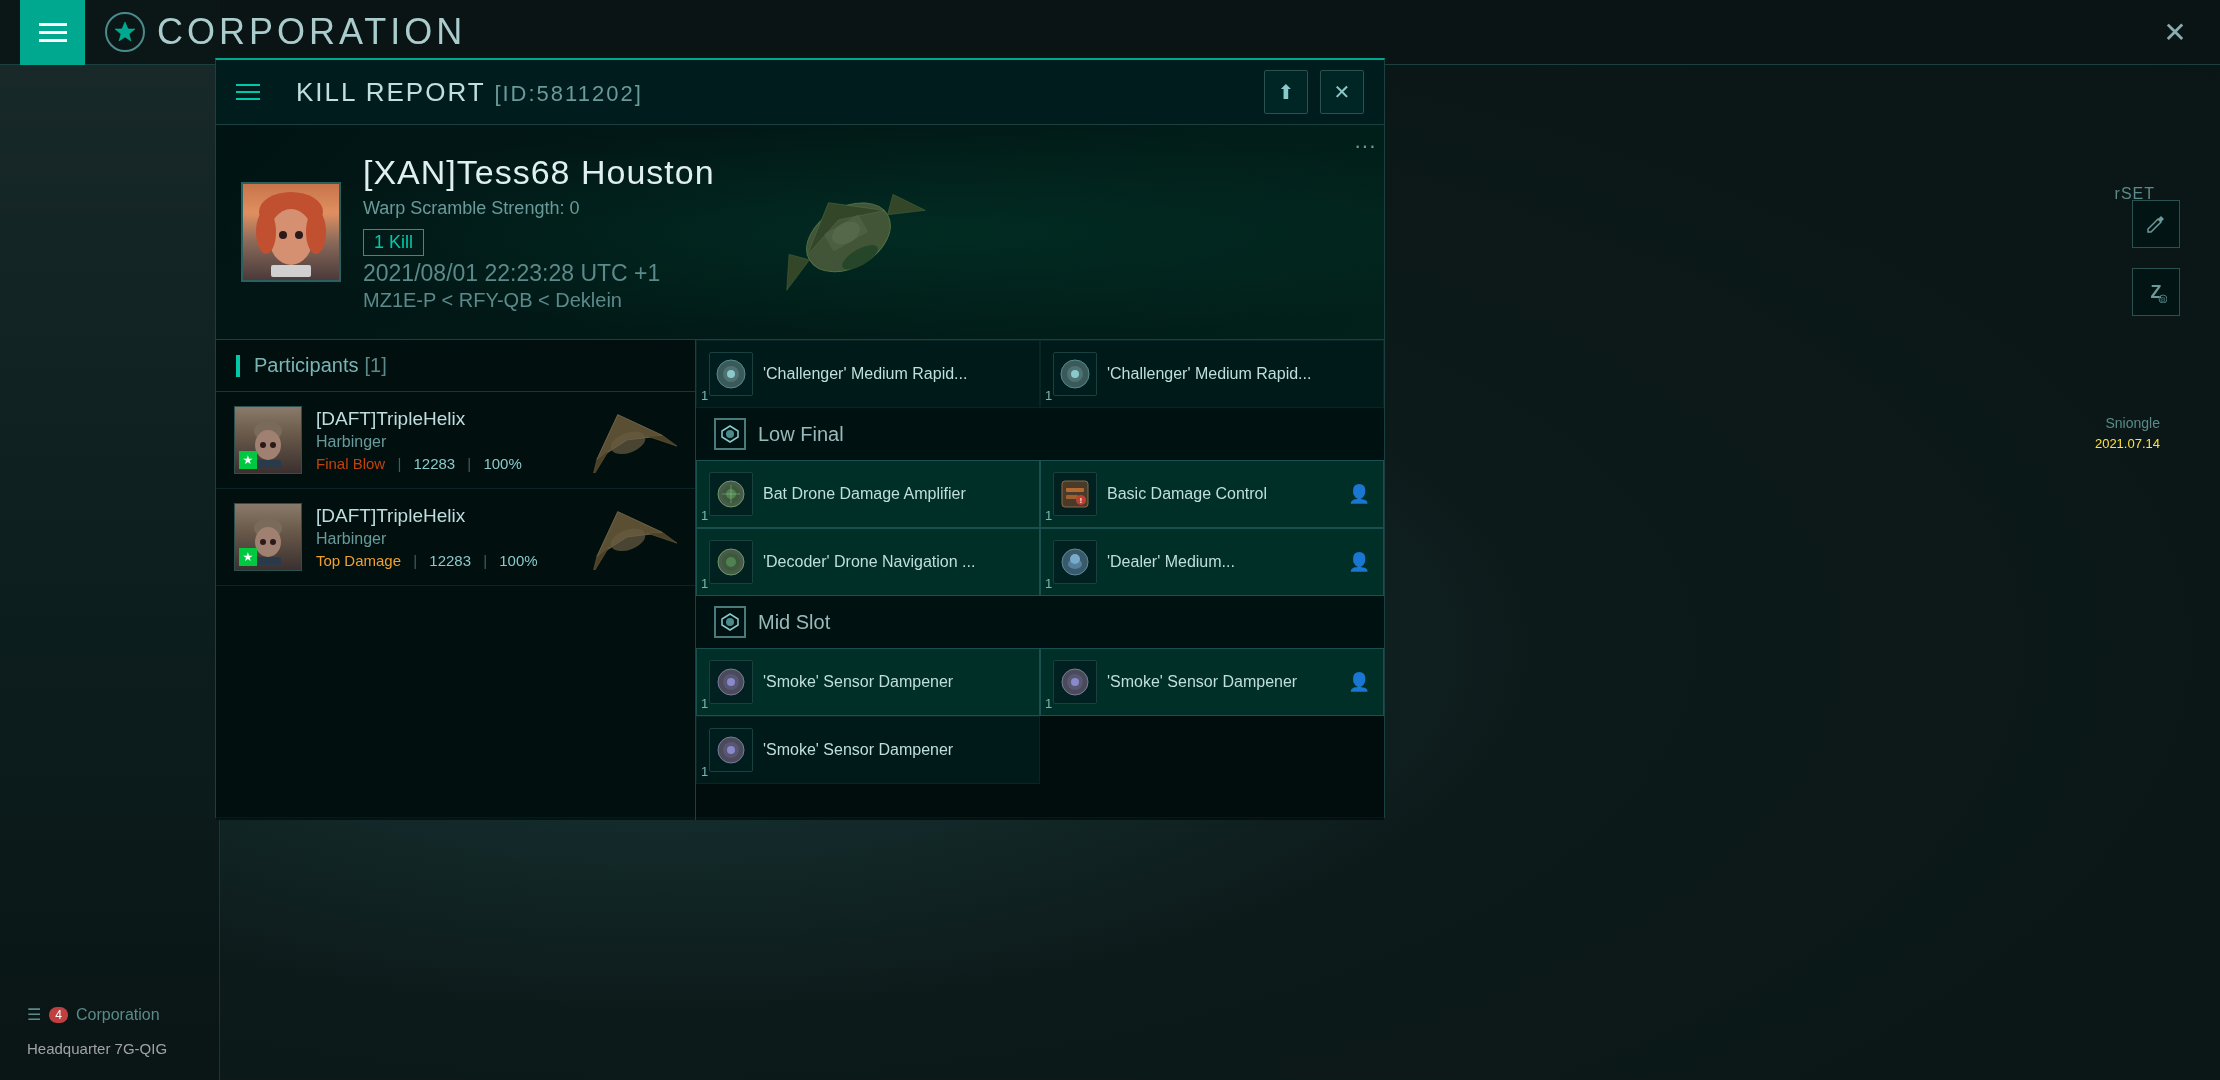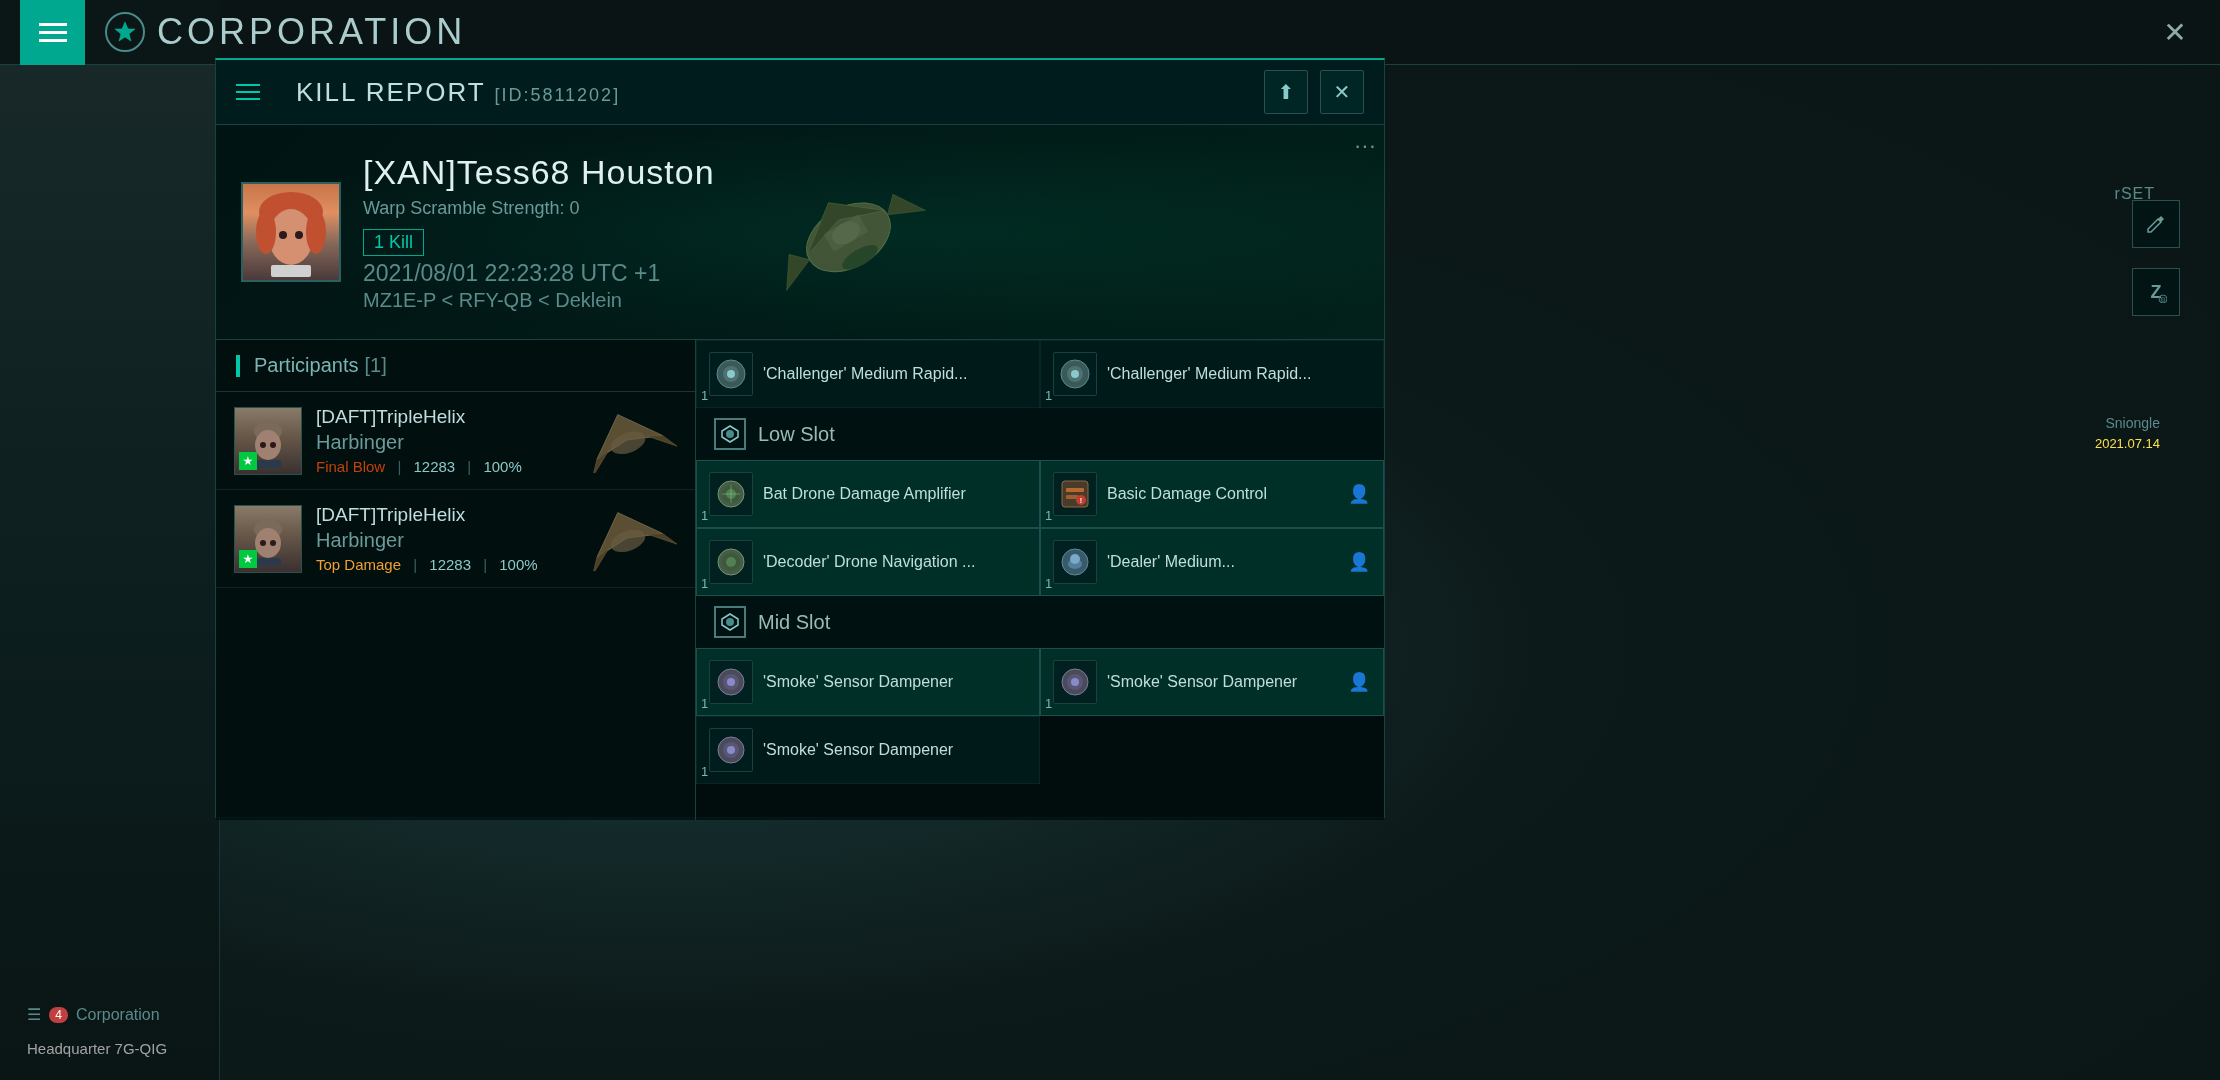--- a/index.html
+++ b/index.html
@@ -119,21 +119,21 @@
 
     .panel-title {
       font-size: 26px;
       color: #c0e0e0;
       letter-spacing: 2px;
       font-weight: 400;
     }
 
     .panel-title-id {
       color: #6a9a9a;
-      font-size: 18px;
+      font-size: 22px;
     }
 
     .panel-actions {
       margin-left: auto;
       display: flex;
       gap: 12px;
     }
 
     .panel-action-btn {
       width: 44px; height: 44px;
@@ -375,21 +375,21 @@
       flex: 1;
     }
 
     .participant-name {
       font-size: 19px;
       color: #c0dede;
       font-weight: 500;
     }
 
     .participant-ship {
-      font-size: 20px;
+      font-size: 16px;
       color: #6a9a9a;
       margin-top: 3px;
     }
 
     .participant-stats {
       font-size: 15px;
       color: #5a8a8a;
       margin-top: 4px;
     }
 
@@ -822,21 +822,21 @@
           </div>
         </div>
 
         <div class="slot-header">
           <div class="slot-icon">
             <svg width="20" height="20" viewBox="0 0 20 20">
               <polygon points="10,2 18,7 18,13 10,18 2,13 2,7" fill="none" stroke="#8acaca" stroke-width="1.5"></polygon>
               <circle cx="10" cy="10" r="4" fill="#4a8a8a"></circle>
             </svg>
           </div>
-          <span class="slot-label">Low Slot</span>
+          <span class="slot-label">Low Final</span>
         </div>
         <div class="items-grid">
 
           <div class="item-cell highlighted">
             <span class="item-qty">1</span>
             <div class="item-icon">
               <svg width="32" height="32" viewBox="0 0 32 32">
                 <circle cx="16" cy="16" r="13" fill="#4a5a4a" stroke="#6a9a6a" stroke-width="1"></circle>
                 <ellipse cx="16" cy="16" rx="9" ry="9" fill="#3a5a3a"></ellipse>
                 <circle cx="16" cy="16" r="5" fill="#5a8a5a" opacity="0.8"></circle>

